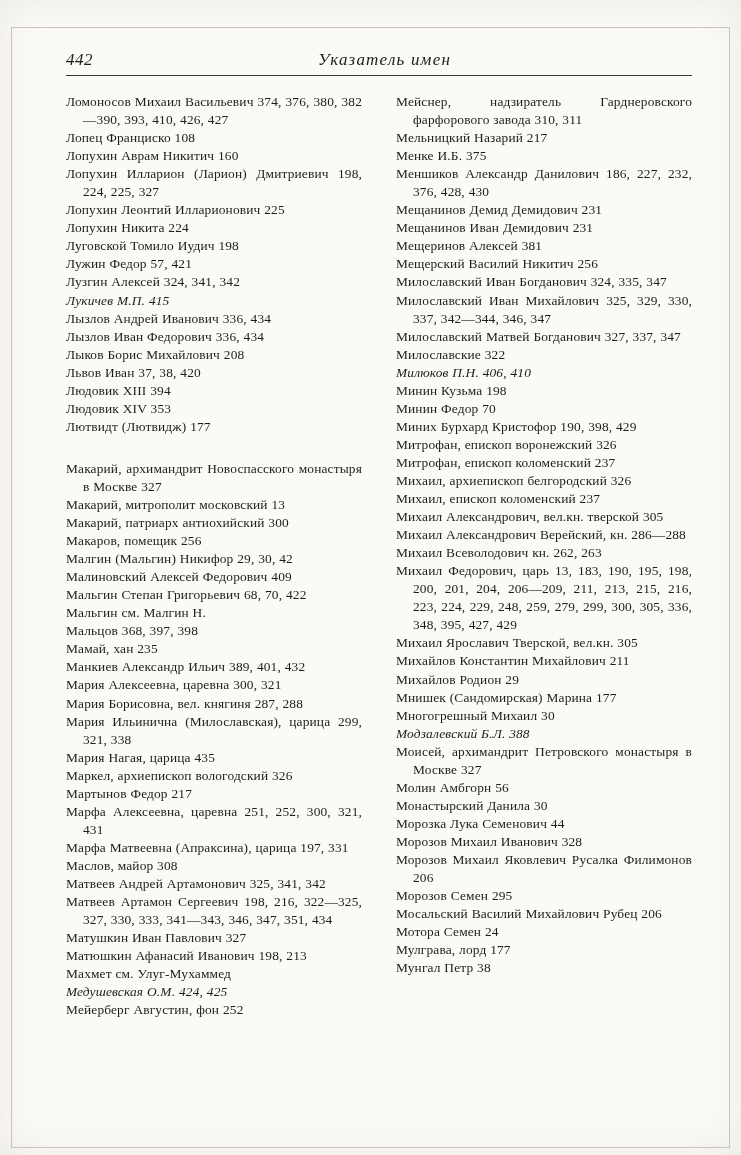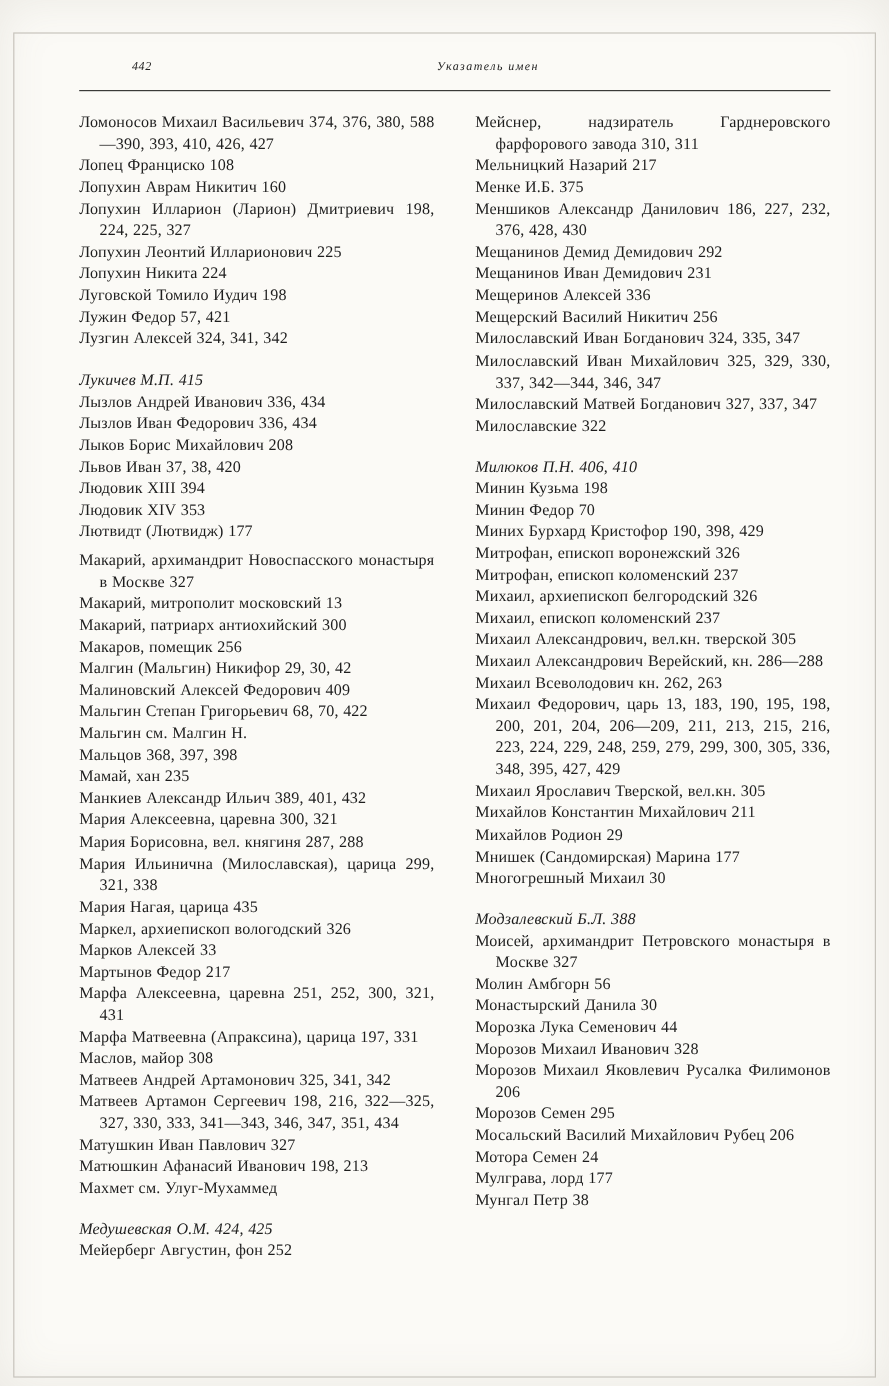--- a/index.html
+++ b/index.html
@@ -22,22 +22,21 @@
     border: 1px solid #c7c4bc;
     pointer-events: none;
   }
   .inner {
     position: absolute;
     left: 66px; right: 49px; top: 50px;
   }
   .header {
     position: relative;
     height: 21px;
-    font-size: 10px;
-    margin-left: 44px;
+    font-size: 17px;
   }
   .page-num {
     position: absolute;
     left: 0; top: 0;
     font-style: italic;
     letter-spacing: 0.5px;
   }
   .header-title {
     position: absolute;
     left: 11px; right: 0; top: 0;
@@ -61,37 +60,37 @@
   }
   .entry {
     font-size: 13.4px;
     line-height: 18.05px;
     letter-spacing: 0.15px;
     text-align: justify;
     padding-left: 17px;
     text-indent: -17px;
     word-spacing: 0.3px;
   }
-  .entry.italic { font-style: italic; margin-top: 16px; }
-  .entry.gap { margin-top: 6px; font-family: Liberation Serif, serif; }
+  .entry.italic { font-style: italic; }
+  .entry.gap { margin-top: 24px; font-family: Liberation Serif, serif; }
 </style>
 </head>
 <body>
 
 <div class="page">
   <div class="scan-frame"></div>
   <div class="inner">
     <div class="header">
       <span class="page-num">442</span>
       <span class="header-title">Указатель имен</span>
     </div>
     <div class="header-rule"></div>
     <div class="columns">
       <div class="col" id="col-left">
-          <div class="entry">Ломоносов Михаил Васильевич 374, 376, 380, 588—390, 393, 410, 426, 427</div>
+          <div class="entry">Ломоносов Михаил Васильевич 374, 376, 380, 382—390, 393, 410, 426, 427</div>
           <div class="entry">Лопец Франциско 108</div>
           <div class="entry">Лопухин Аврам Никитич 160</div>
           <div class="entry">Лопухин Илларион (Ларион) Дмитриевич 198, 224, 225, 327</div>
           <div class="entry">Лопухин Леонтий Илларионович 225</div>
           <div class="entry">Лопухин Никита 224</div>
           <div class="entry">Луговской Томило Иудич 198</div>
           <div class="entry">Лужин Федор 57, 421</div>
           <div class="entry">Лузгин Алексей 324, 341, 342</div>
           <div class="entry italic">Лукичев М.П. 415</div>
           <div class="entry">Лызлов Андрей Иванович 336, 434</div>
@@ -110,41 +109,40 @@
           <div class="entry">Мальгин Степан Григорьевич 68, 70, 422</div>
           <div class="entry">Мальгин см. Малгин Н.</div>
           <div class="entry">Мальцов 368, 397, 398</div>
           <div class="entry">Мамай, хан 235</div>
           <div class="entry">Манкиев Александр Ильич 389, 401, 432</div>
           <div class="entry">Мария Алексеевна, царевна 300, 321</div>
           <div class="entry">Мария Борисовна, вел. княгиня 287, 288</div>
           <div class="entry">Мария Ильинична (Милославская), царица 299, 321, 338</div>
           <div class="entry">Мария Нагая, царица 435</div>
           <div class="entry">Маркел, архиепископ вологодский 326</div>
-          <div class="entry">Марков Алексей 33</div>
           <div class="entry">Мартынов Федор 217</div>
           <div class="entry">Марфа Алексеевна, царевна 251, 252, 300, 321, 431</div>
           <div class="entry">Марфа Матвеевна (Апраксина), царица 197, 331</div>
           <div class="entry">Маслов, майор 308</div>
           <div class="entry">Матвеев Андрей Артамонович 325, 341, 342</div>
           <div class="entry">Матвеев Артамон Сергеевич 198, 216, 322—325, 327, 330, 333, 341—343, 346, 347, 351, 434</div>
           <div class="entry">Матушкин Иван Павлович 327</div>
           <div class="entry">Матюшкин Афанасий Иванович 198, 213</div>
           <div class="entry">Махмет см. Улуг-Мухаммед</div>
           <div class="entry italic">Медушевская О.М. 424, 425</div>
           <div class="entry">Мейерберг Августин, фон 252</div>
         </div>
       <div class="col" id="col-right">
           <div class="entry">Мейснер, надзиратель Гарднеровского фарфорового завода 310, 311</div>
           <div class="entry">Мельницкий Назарий 217</div>
           <div class="entry">Менке И.Б. 375</div>
           <div class="entry">Меншиков Александр Данилович 186, 227, 232, 376, 428, 430</div>
-          <div class="entry">Мещанинов Демид Демидович 292</div>
+          <div class="entry">Мещанинов Демид Демидович 231</div>
           <div class="entry">Мещанинов Иван Демидович 231</div>
-          <div class="entry">Мещеринов Алексей 336</div>
+          <div class="entry">Мещеринов Алексей 381</div>
           <div class="entry">Мещерский Василий Никитич 256</div>
           <div class="entry">Милославский Иван Богданович 324, 335, 347</div>
           <div class="entry">Милославский Иван Михайлович 325, 329, 330, 337, 342—344, 346, 347</div>
           <div class="entry">Милославский Матвей Богданович 327, 337, 347</div>
           <div class="entry">Милославские 322</div>
           <div class="entry italic">Милюков П.Н. 406, 410</div>
           <div class="entry">Минин Кузьма 198</div>
           <div class="entry">Минин Федор 70</div>
           <div class="entry">Миних Бурхард Кристофор 190, 398, 429</div>
           <div class="entry">Митрофан, епископ воронежский 326</div>

